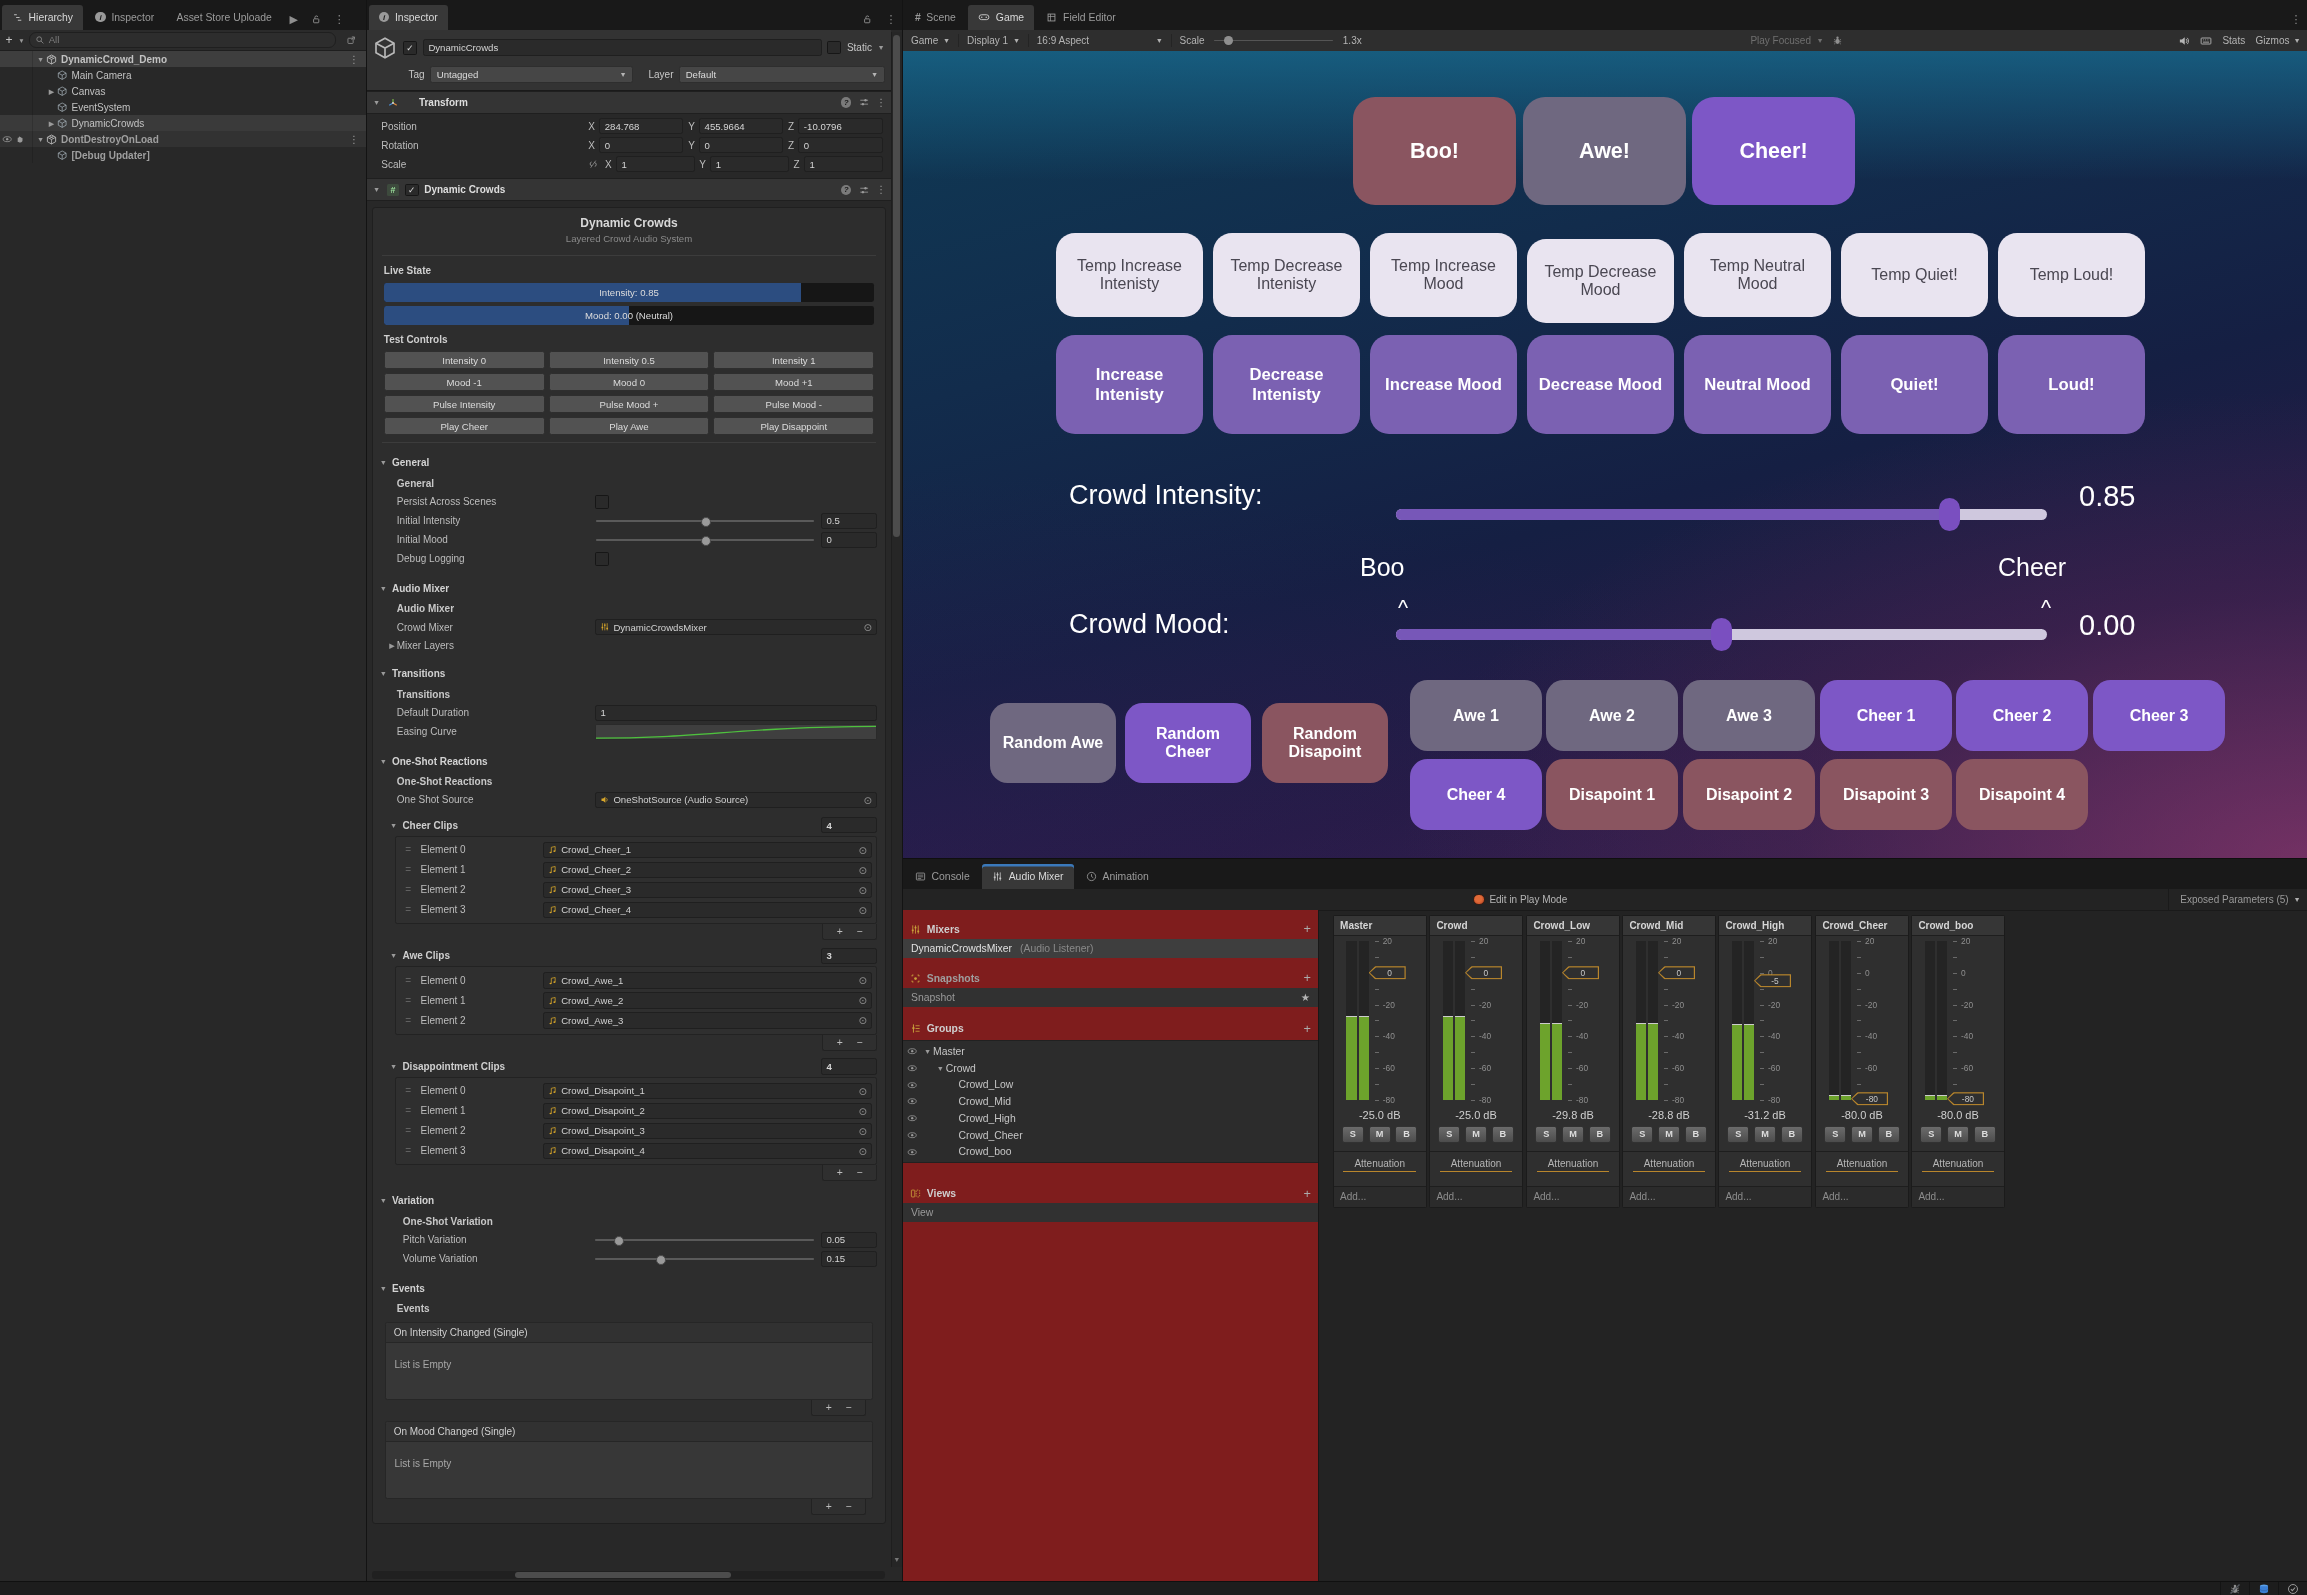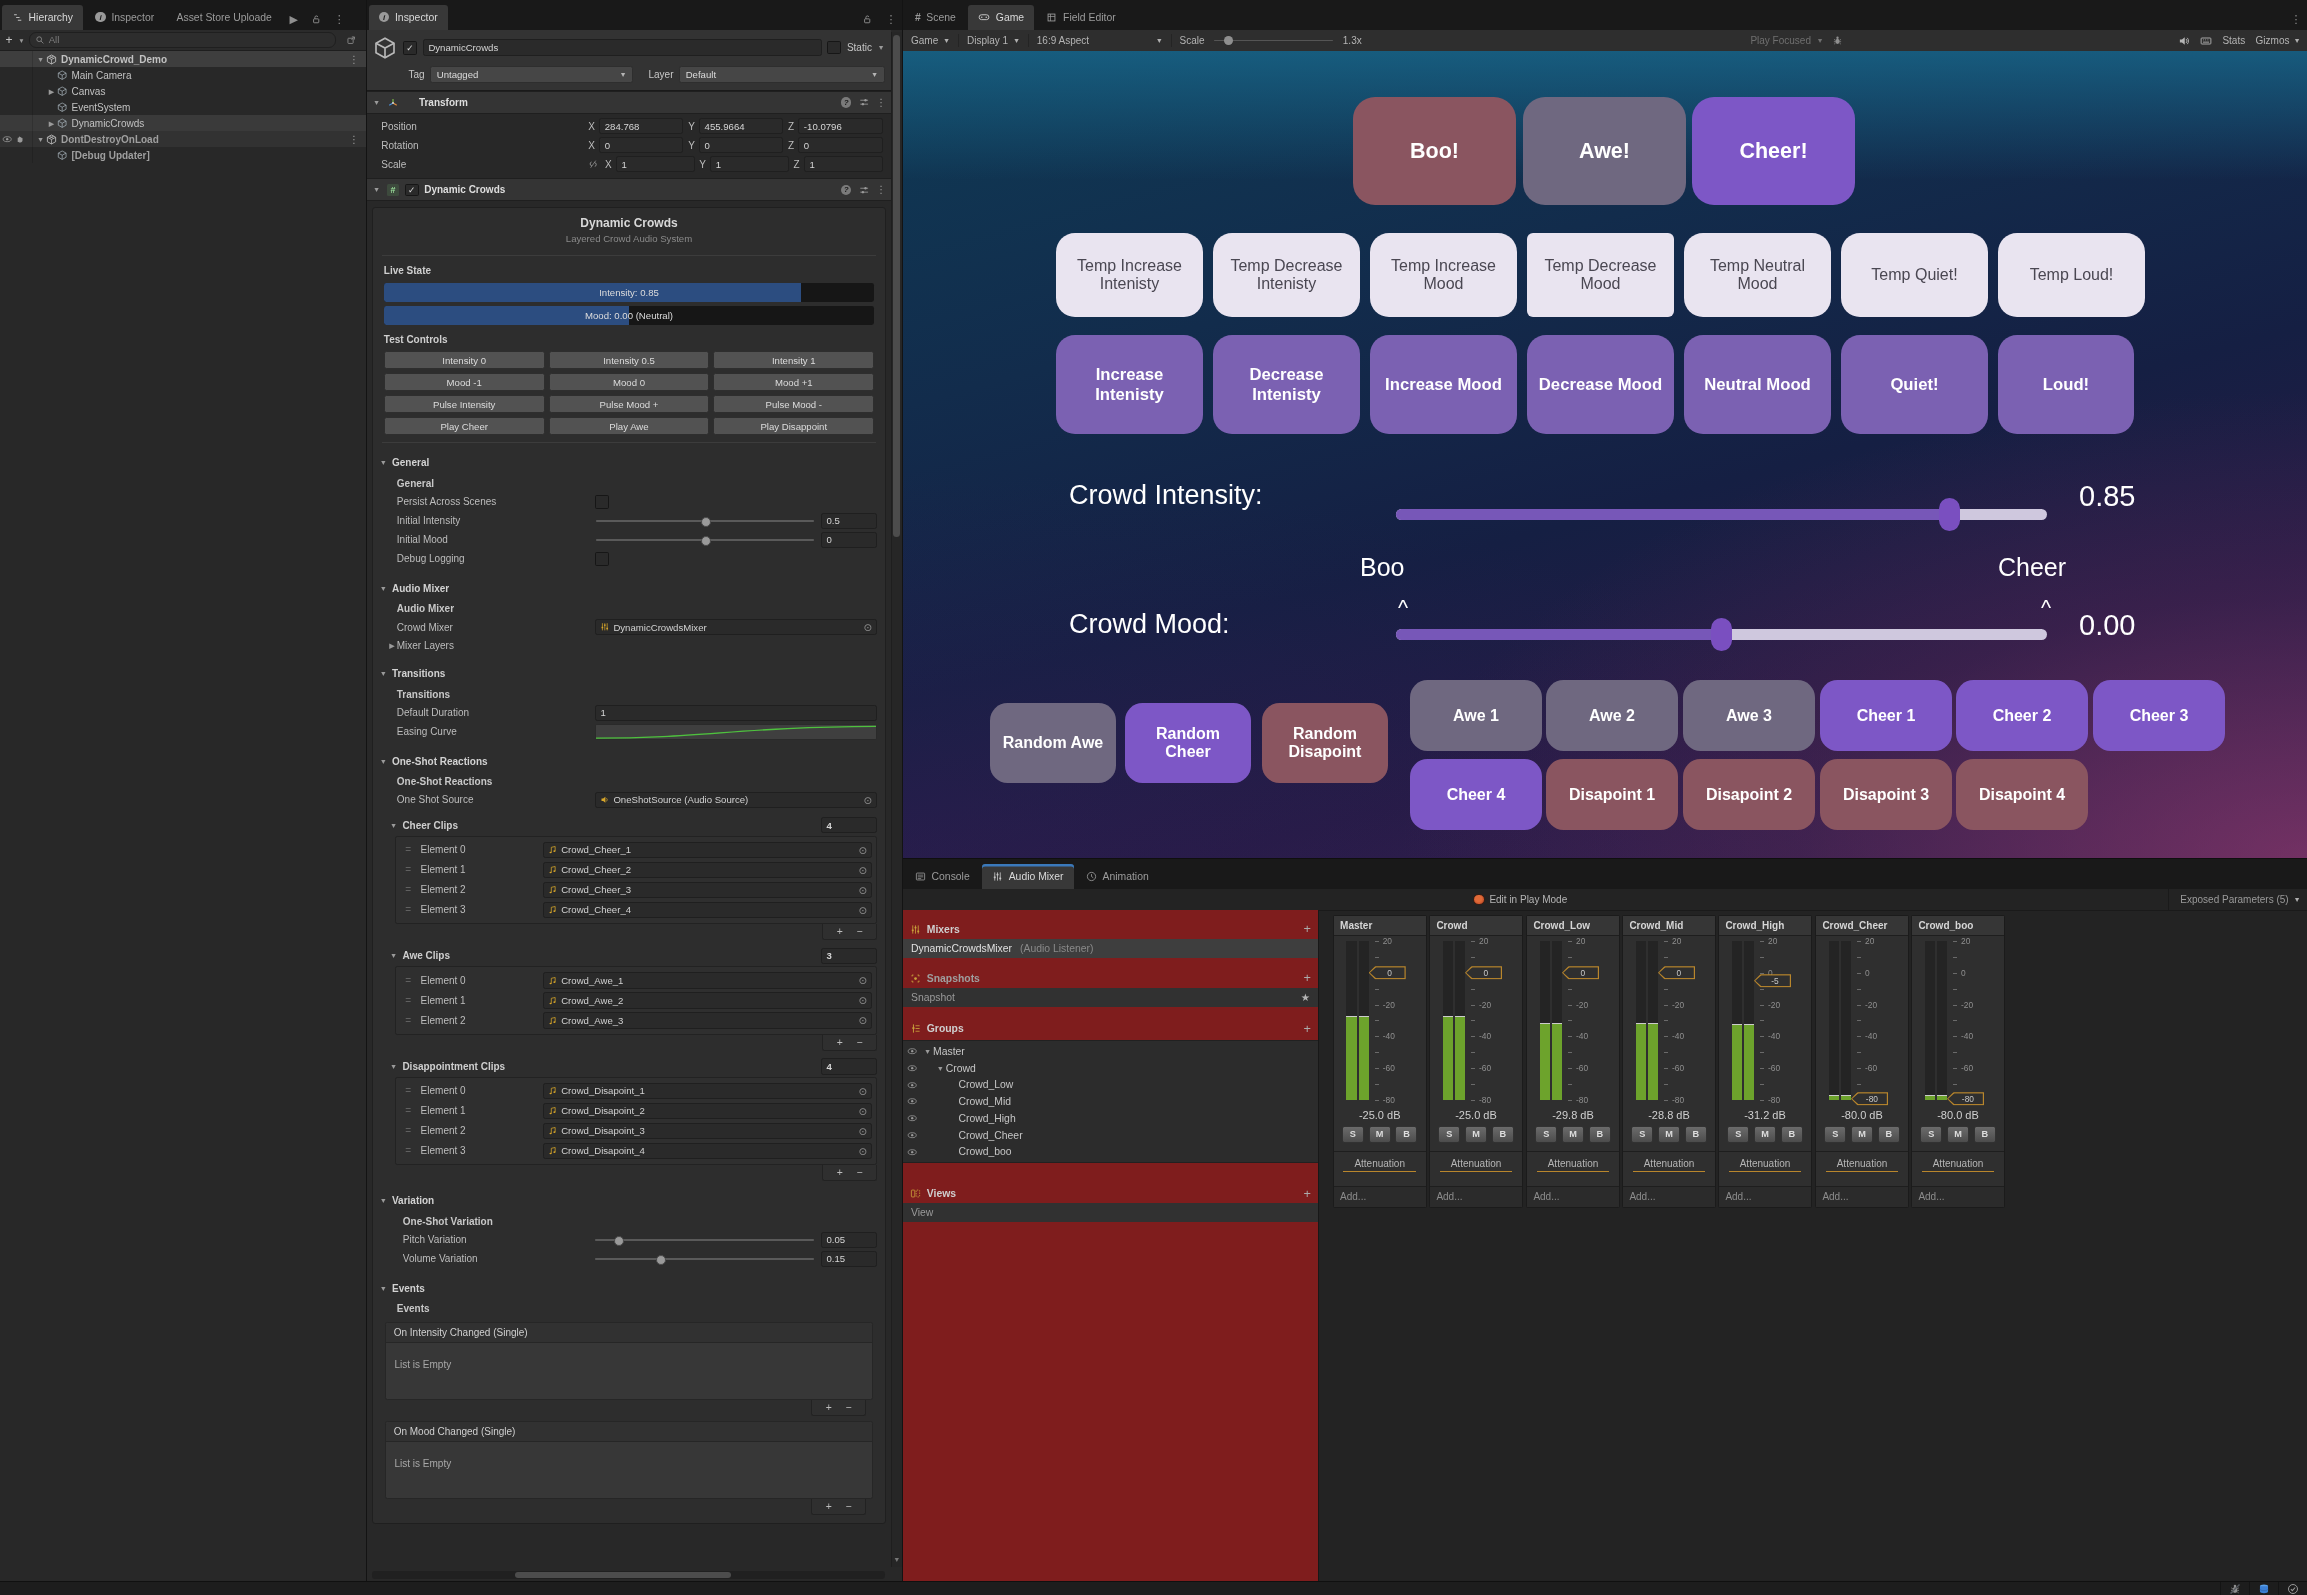--- a/index.html
+++ b/index.html
@@ -971,31 +971,31 @@
           <span class="gfill" style="width: 50%;"></span>
           <span class="gthumb" style="left: 315px;"></span>
         </div>
       <div class="glabel" style="left:1176px;top:558px;font-size:29px;">0.00</div>
     <div class="gbtn" style="left: 450px; top: 46px; width: 163px; height: 108px; font-size: 21.5px; border-radius: 22px; background: rgb(138, 85, 96);">Boo!</div>
         <div class="gbtn" style="left: 620px; top: 46px; width: 163px; height: 108px; font-size: 21.5px; border-radius: 22px; background: rgb(111, 104, 128);">Awe!</div>
         <div class="gbtn" style="left: 789px; top: 46px; width: 163px; height: 108px; font-size: 21.5px; border-radius: 22px; background: rgb(125, 87, 198);">Cheer!</div>
         <div class="gbtn light" style="left: 153px; top: 182px; width: 147px; height: 84px; font-size: 16px; border-radius: 19px; background: rgb(233, 228, 240);">Temp Increase Intenisty</div>
         <div class="gbtn light" style="left: 310px; top: 182px; width: 147px; height: 84px; font-size: 16px; border-radius: 19px; background: rgb(233, 228, 240);">Temp Decrease Intenisty</div>
         <div class="gbtn light" style="left: 467px; top: 182px; width: 147px; height: 84px; font-size: 16px; border-radius: 19px; background: rgb(233, 228, 240);">Temp Increase Mood</div>
-        <div class="gbtn light" style="left: 624px; top: 182px; width: 147px; height: 84px; font-size: 16px; border-radius: 6px; background: rgb(233, 228, 240);">Temp Decrease Mood</div>
+        <div class="gbtn light" style="left: 624px; top: 188px; width: 147px; height: 84px; font-size: 16px; border-radius: 19px; background: rgb(233, 228, 240);">Temp Decrease Mood</div>
         <div class="gbtn light" style="left: 781px; top: 182px; width: 147px; height: 84px; font-size: 16px; border-radius: 19px; background: rgb(233, 228, 240);">Temp Neutral Mood</div>
         <div class="gbtn light" style="left: 938px; top: 182px; width: 147px; height: 84px; font-size: 16px; border-radius: 19px; background: rgb(233, 228, 240);">Temp Quiet!</div>
         <div class="gbtn light" style="left: 1095px; top: 182px; width: 147px; height: 84px; font-size: 16px; border-radius: 19px; background: rgb(233, 228, 240);">Temp Loud!</div>
         <div class="gbtn" style="left: 153px; top: 284px; width: 147px; height: 99px; font-size: 16.7px; border-radius: 19px; background: rgb(123, 97, 178);">Increase Intenisty</div>
         <div class="gbtn" style="left: 310px; top: 284px; width: 147px; height: 99px; font-size: 16.7px; border-radius: 19px; background: rgb(123, 97, 178);">Decrease Intenisty</div>
         <div class="gbtn" style="left: 467px; top: 284px; width: 147px; height: 99px; font-size: 16.7px; border-radius: 19px; background: rgb(123, 97, 178);">Increase Mood</div>
         <div class="gbtn" style="left: 624px; top: 284px; width: 147px; height: 99px; font-size: 16.7px; border-radius: 19px; background: rgb(123, 97, 178);">Decrease Mood</div>
         <div class="gbtn" style="left: 781px; top: 284px; width: 147px; height: 99px; font-size: 16.7px; border-radius: 19px; background: rgb(123, 97, 178);">Neutral Mood</div>
         <div class="gbtn" style="left: 938px; top: 284px; width: 147px; height: 99px; font-size: 16.7px; border-radius: 19px; background: rgb(123, 97, 178);">Quiet!</div>
-        <div class="gbtn" style="left: 1095px; top: 284px; width: 136px; height: 99px; font-size: 16.7px; border-radius: 19px; background: rgb(123, 97, 178);">Loud!</div>
+        <div class="gbtn" style="left: 1095px; top: 284px; width: 147px; height: 99px; font-size: 16.7px; border-radius: 19px; background: rgb(123, 97, 178);">Loud!</div>
         <div class="gbtn" style="left: 87px; top: 652px; width: 126px; height: 80px; font-size: 16px; border-radius: 17.5px; background: rgb(111, 104, 128);">Random Awe</div>
         <div class="gbtn" style="left: 222px; top: 652px; width: 126px; height: 80px; font-size: 16px; border-radius: 17.5px; background: rgb(125, 87, 198);">Random Cheer</div>
         <div class="gbtn" style="left: 359px; top: 652px; width: 126px; height: 80px; font-size: 16px; border-radius: 17.5px; background: rgb(138, 85, 96);">Random Disapoint</div>
         <div class="gbtn" style="left: 507px; top: 629px; width: 132px; height: 71px; font-size: 16px; border-radius: 17.5px; background: rgb(111, 104, 128);">Awe 1</div>
         <div class="gbtn" style="left: 643px; top: 629px; width: 132px; height: 71px; font-size: 16px; border-radius: 17.5px; background: rgb(111, 104, 128);">Awe 2</div>
         <div class="gbtn" style="left: 780px; top: 629px; width: 132px; height: 71px; font-size: 16px; border-radius: 17.5px; background: rgb(111, 104, 128);">Awe 3</div>
         <div class="gbtn" style="left: 917px; top: 629px; width: 132px; height: 71px; font-size: 16px; border-radius: 17.5px; background: rgb(125, 87, 198);">Cheer 1</div>
         <div class="gbtn" style="left: 1053px; top: 629px; width: 132px; height: 71px; font-size: 16px; border-radius: 17.5px; background: rgb(125, 87, 198);">Cheer 2</div>
         <div class="gbtn" style="left: 1190px; top: 629px; width: 132px; height: 71px; font-size: 16px; border-radius: 17.5px; background: rgb(125, 87, 198);">Cheer 3</div>
         <div class="gbtn" style="left: 507px; top: 708px; width: 132px; height: 71px; font-size: 16px; border-radius: 17.5px; background: rgb(125, 87, 198);">Cheer 4</div>

